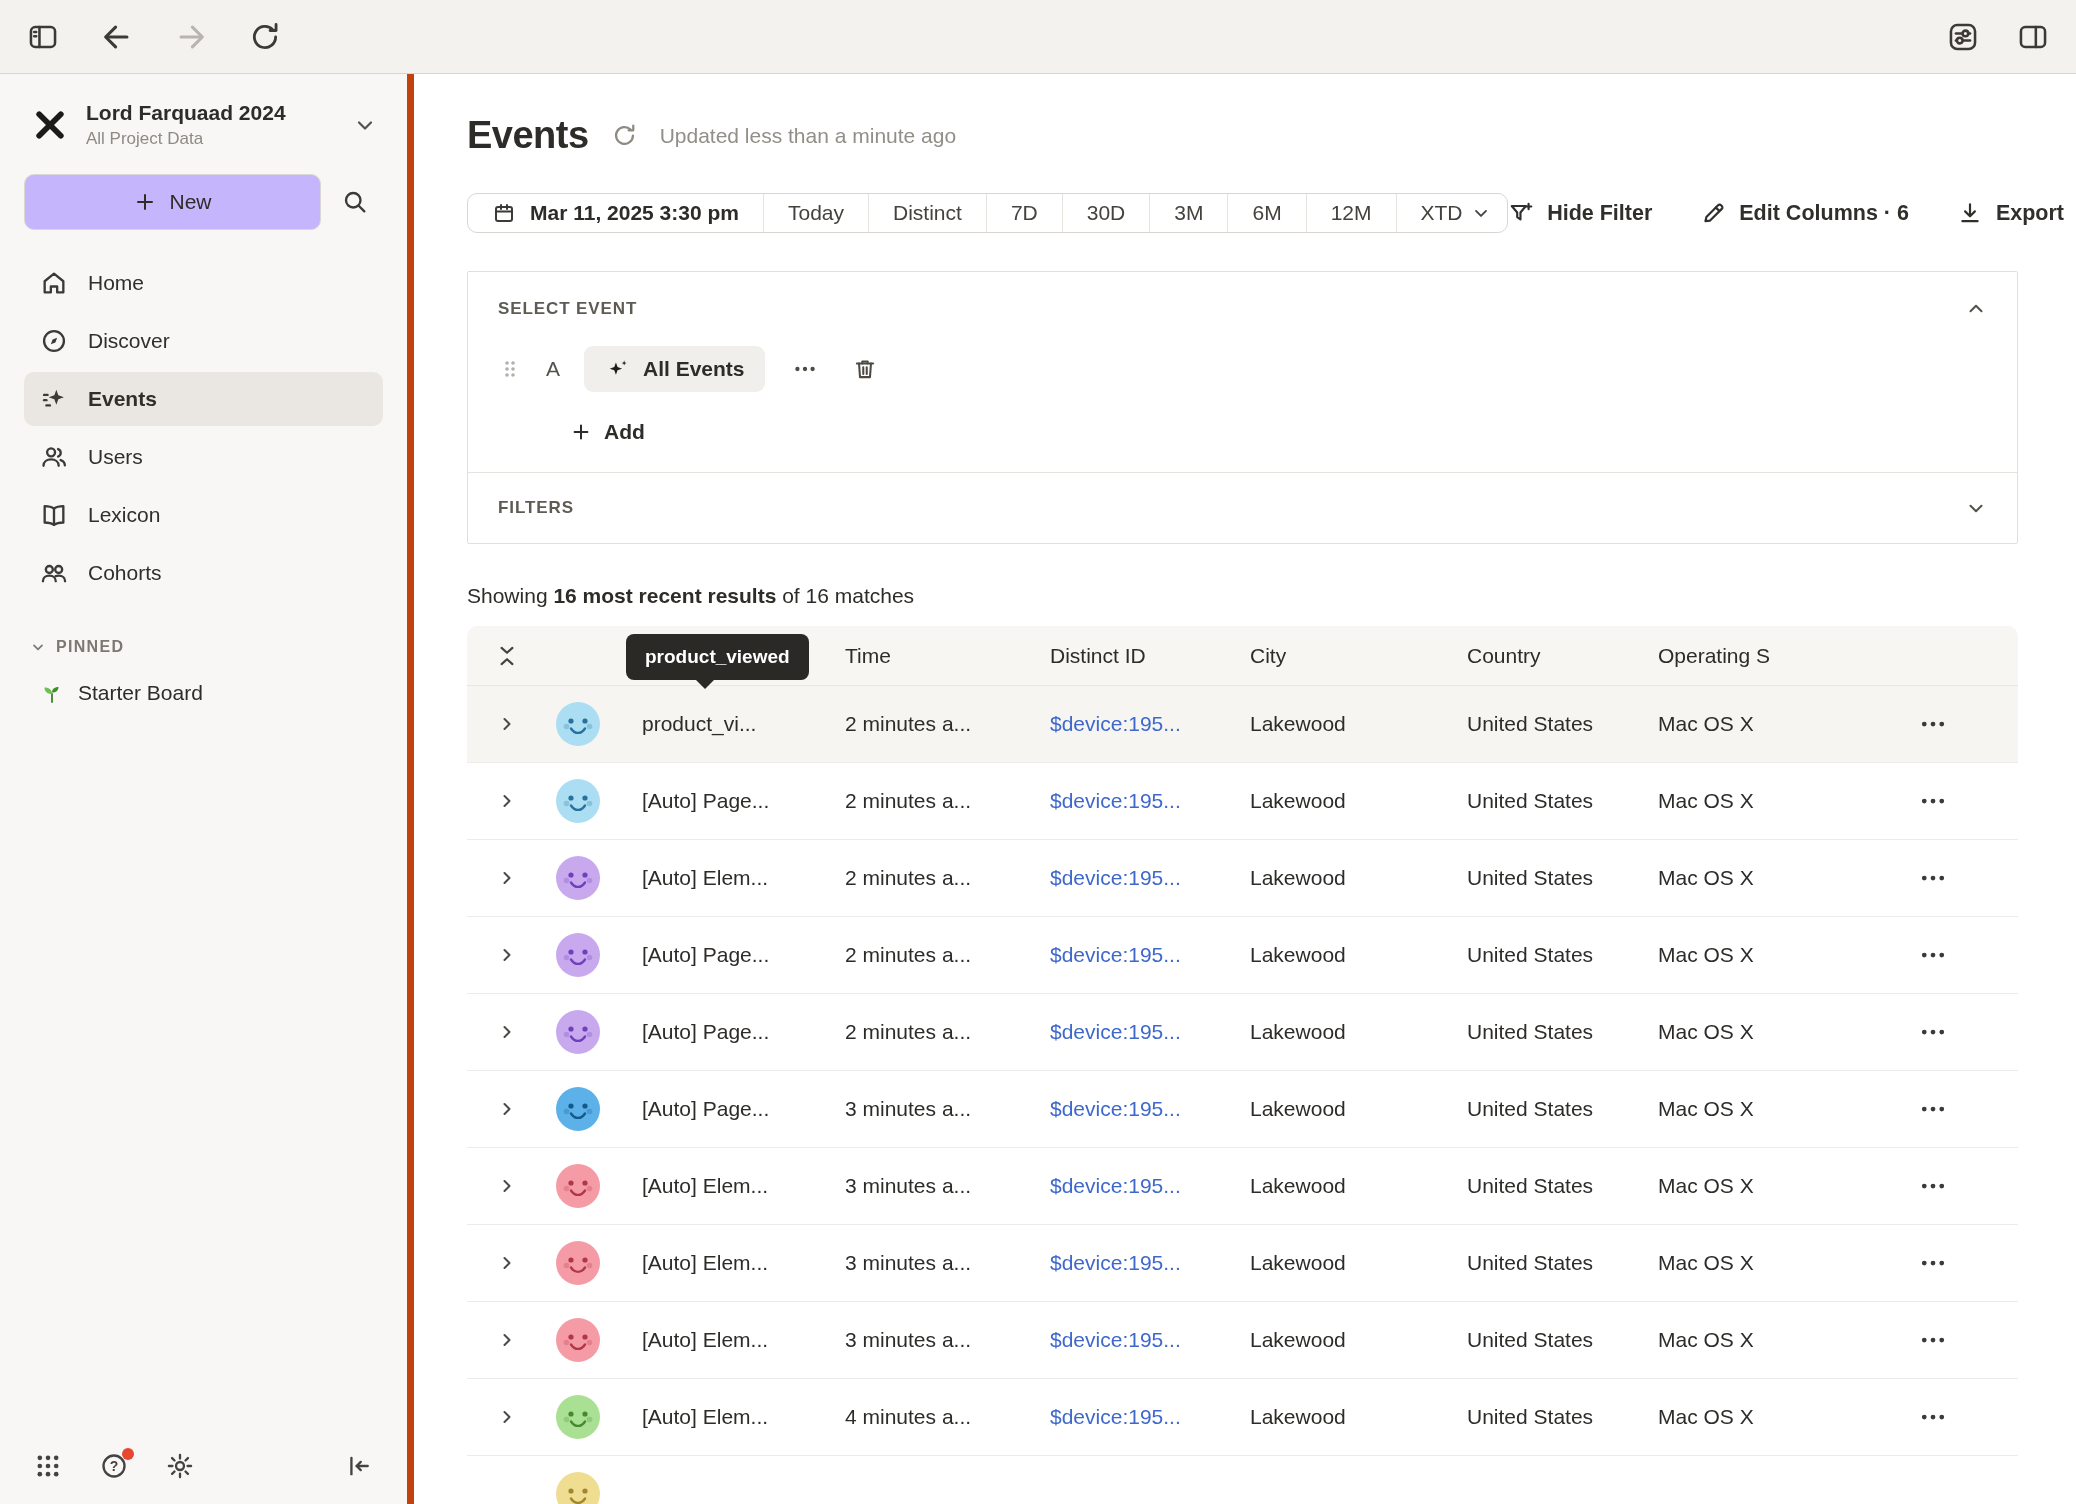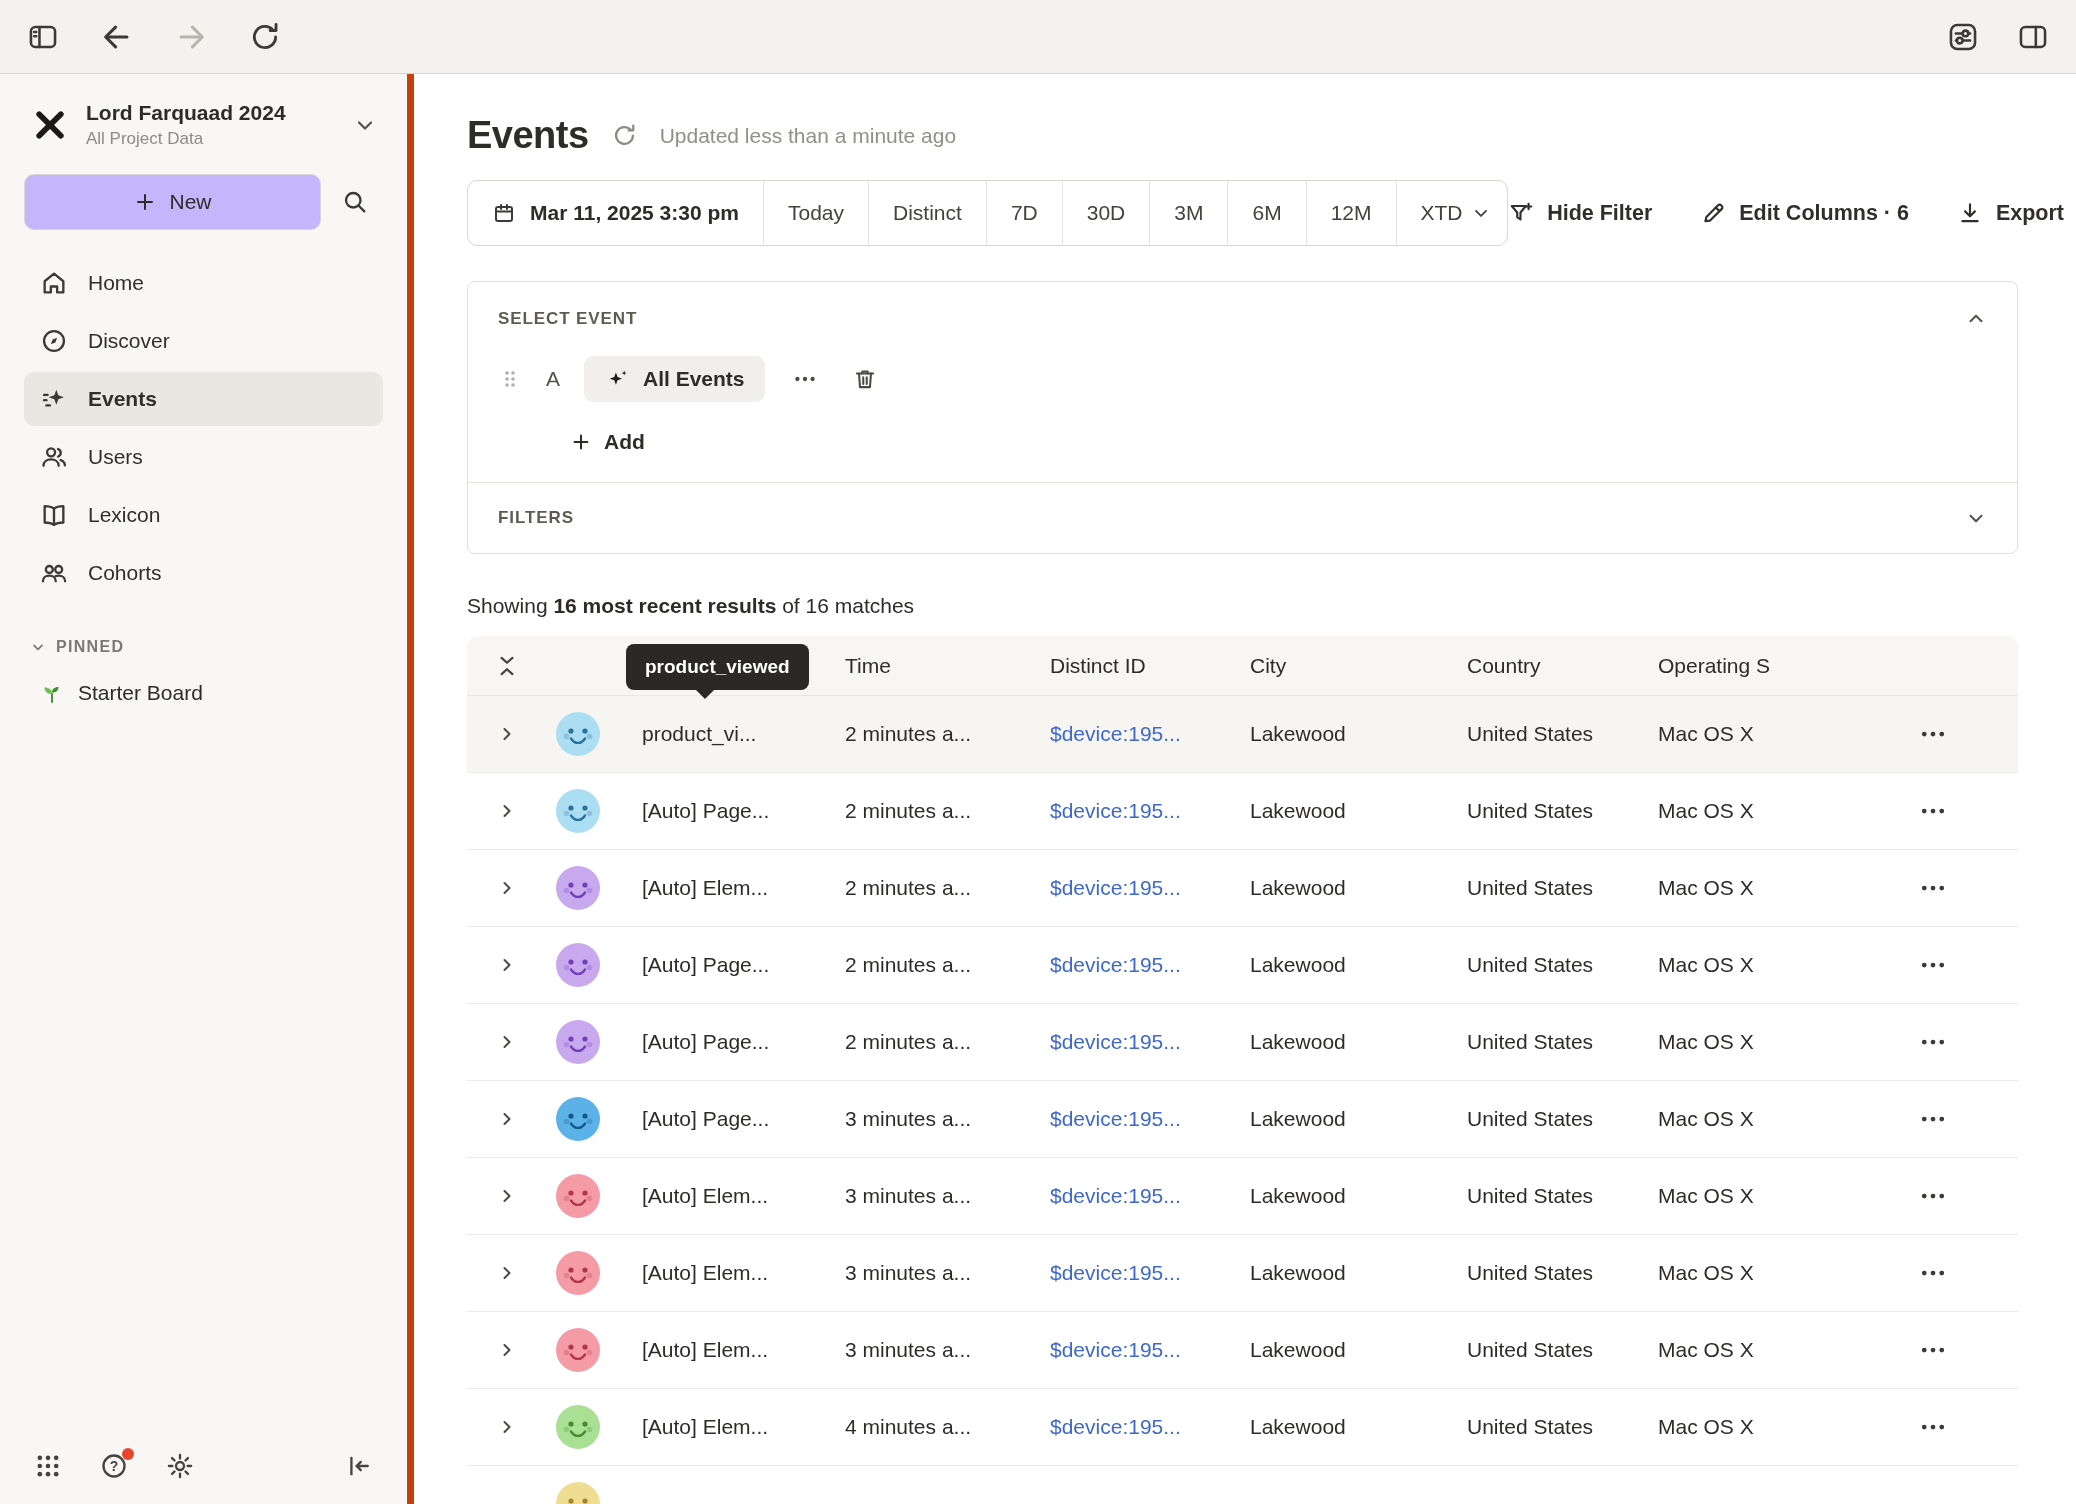--- a/index.html
+++ b/index.html
@@ -61,35 +61,35 @@
   .collapse-btn { margin-left:auto; }
 
   
   .title-row { display:flex; align-items:center; gap:22px; margin-top:40px; }
   .page-title { font-size:38px; font-weight:700; letter-spacing:-0.5px; }
   .refresh { width:27px; height:27px; color:#8e8a84; }
   .updated { color:#928e88; font-size:21px; }
 
   
   .toolbar { display:flex; align-items:center; margin-top:28px; height:56px; margin-right:-46px; }
-  .seg-group { display:flex; align-items:stretch; height:66px; border:1px solid #d9d6d2;
+  .seg-group { display:flex; align-items:stretch; height:40px; border:1px solid #d9d6d2;
     border-radius:10px; background:#fff; overflow:hidden; }
   .seg { display:flex; align-items:center; padding:0 24px; font-size:21px; color:#45423e;
     border-left:1px solid #e7e4e0; cursor:pointer; white-space:nowrap; }
   .seg.date { border-left:none; gap:14px; font-weight:600; color:#2e2c29; }
   .seg.date svg { width:24px; height:24px; color:#3c3a37; }
   .seg.xtd { gap:8px; }
   .seg.xtd svg { width:20px; height:20px; }
   .toolbar-right { margin-left:auto; display:flex; align-items:center; gap:48px; }
   .tbtn { display:flex; align-items:center; gap:13px; font-size:21.5px; font-weight:600;
     color:#312f2c; cursor:pointer; white-space:nowrap; }
   .tbtn svg { width:26px; height:26px; }
 
   
-  .card { border:1px solid #e2dfdb; border-radius:8px; margin-top:40px; }
+  .card { border:1px solid #e2dfdb; border-radius:2px; margin-top:30px; }
   .sec { padding:26px 30px 28px 30px; }
   .sec-head { display:flex; align-items:center; justify-content:space-between; }
   .sec-title { font-size:17px; font-weight:700; letter-spacing:0.9px; color:#5e5b55; }
   .sec-head svg { width:22px; height:22px; color:#55524d; }
   .event-row { display:flex; align-items:center; gap:20px; margin-top:26px; }
   .drag { width:24px; height:24px; color:#b3afa9; }
   .letter { font-size:21px; color:#55524d; width:22px; text-align:center; }
   .chip { display:flex; align-items:center; gap:13px; background:#f1efec; border-radius:9px;
     height:46px; padding:0 20px; font-size:21px; font-weight:700; cursor:pointer; }
   .chip svg { width:26px; height:26px; color:#1d1c1a; }

